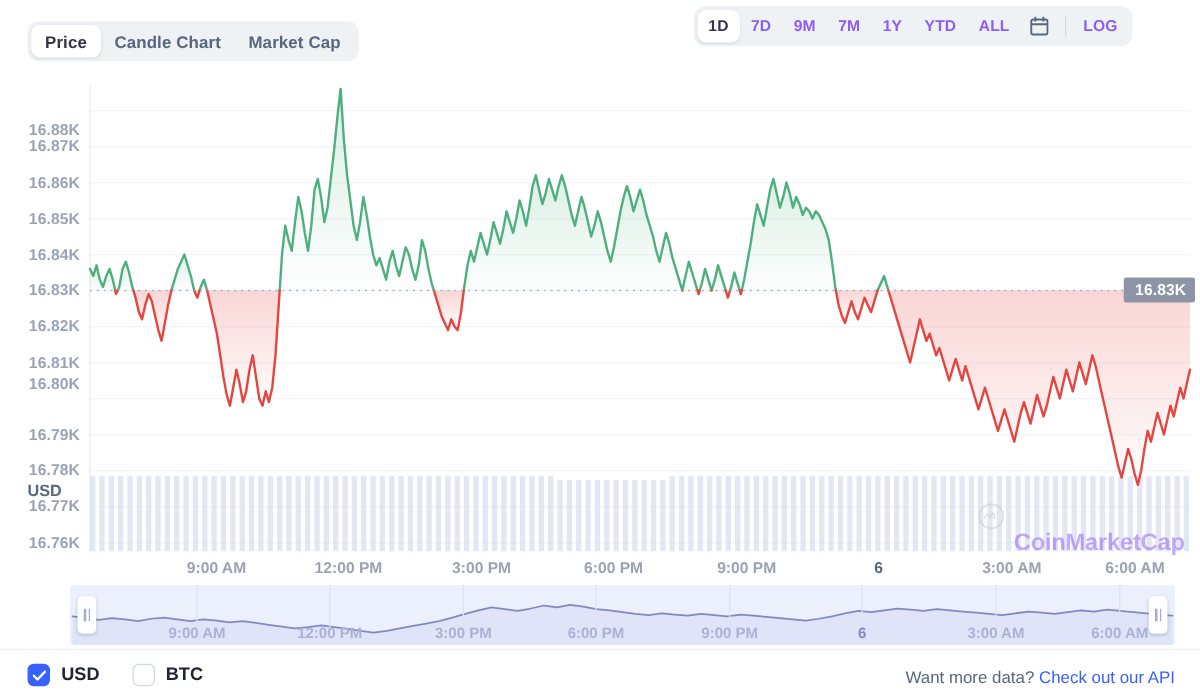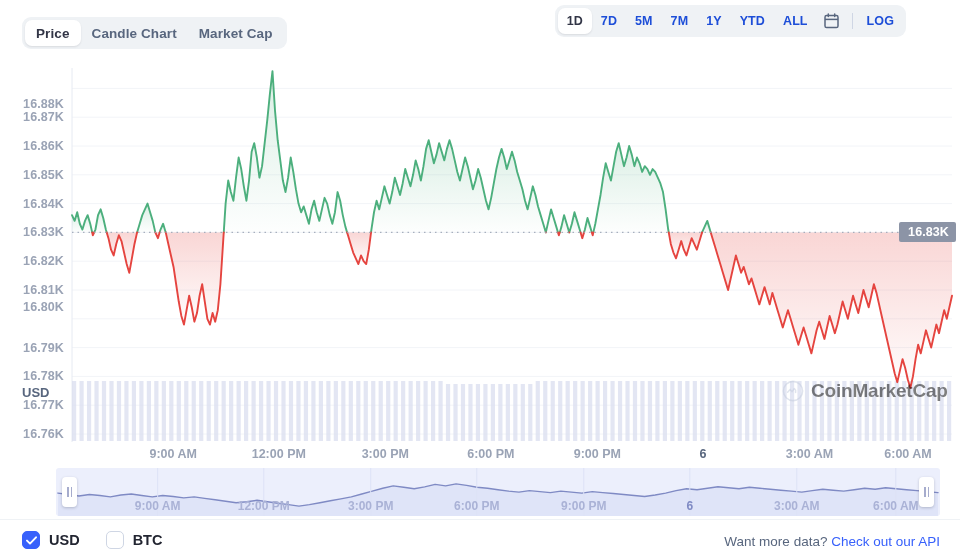--- a/index.html
+++ b/index.html
@@ -25,21 +25,21 @@
     display: flex; align-items: center; justify-content: center;
     height: 26px; padding: 0 11px;
     font-size: 13.5px; font-weight: 600; color: #58667e;
     border-radius: 7px; cursor: pointer; white-space: nowrap;
     letter-spacing: .1px;
   }
   .seg.active {
     background: #ffffff; color: #323546;
     box-shadow: 0 1px 2px rgba(15,23,42,.10);
   }
-  .seg-right .seg { padding: 0 9px; font-size: 12.5px; font-weight: 700; color: #1d4ed8; }
+  .seg-right .seg { padding: 0 9px; font-size: 12.5px; font-weight: 700; color: #8b5cf6; }
   .seg-right .seg.active { color: #323546; }
   .cal-btn {
     display:flex; align-items:center; justify-content:center;
     width: 30px; height: 26px; cursor: pointer;
   }
   .divider-v { width: 1px; height: 16px; background: #cfd6e4; margin: 0 5px; }
 
   
   .plot {
     position: absolute; left: 0; top: 62px; width: 960px; height: 385px;
@@ -115,38 +115,38 @@
     position: absolute; right: 20px; top: 14px;
     font-size: 13.5px; color: #58667e;
   }
   .more a { color: #3861fb; text-decoration: none; cursor: pointer; }
 
   .wm {
     position: absolute; left: 782px; top: 318px;
     display: flex; align-items: center; gap: 7px;
     opacity: .5; pointer-events: none;
   }
-  .wm-txt { font-size: 19px; font-weight: 700; color: #000000; letter-spacing: -.2px; }
+  .wm-txt { font-size: 19px; font-weight: 700; color: #8b5cf6; letter-spacing: -.2px; margin-top: 44px; }
 </style>
 </head>
 <body>
 
 <div class="wrap">
 
   <div class="toolbar">
     <div class="seg-group seg-left" id="chartTypes">
         <div class="seg active">Price</div>
         <div class="seg">Candle Chart</div>
         <div class="seg">Market Cap</div>
       </div>
     <div class="seg-group seg-right">
       <div id="ranges" style="display:flex;align-items:center;">
           <div class="seg active">1D</div>
           <div class="seg">7D</div>
-          <div class="seg">5M</div>
+          <div class="seg">9M</div>
           <div class="seg">7M</div>
           <div class="seg">1Y</div>
           <div class="seg">YTD</div>
           <div class="seg">ALL</div>
         </div>
       <div class="cal-btn">
         <svg width="15" height="16" viewBox="0 0 15 16" fill="none">
           <rect x="1" y="2.6" width="13" height="12" rx="1.6" stroke="#58667e" stroke-width="1.5"></rect>
           <path d="M1 6.4h13" stroke="#58667e" stroke-width="1.5"></path>
           <path d="M4.3 1v2.6M10.7 1v2.6" stroke="#58667e" stroke-width="1.5" stroke-linecap="round"></path>

